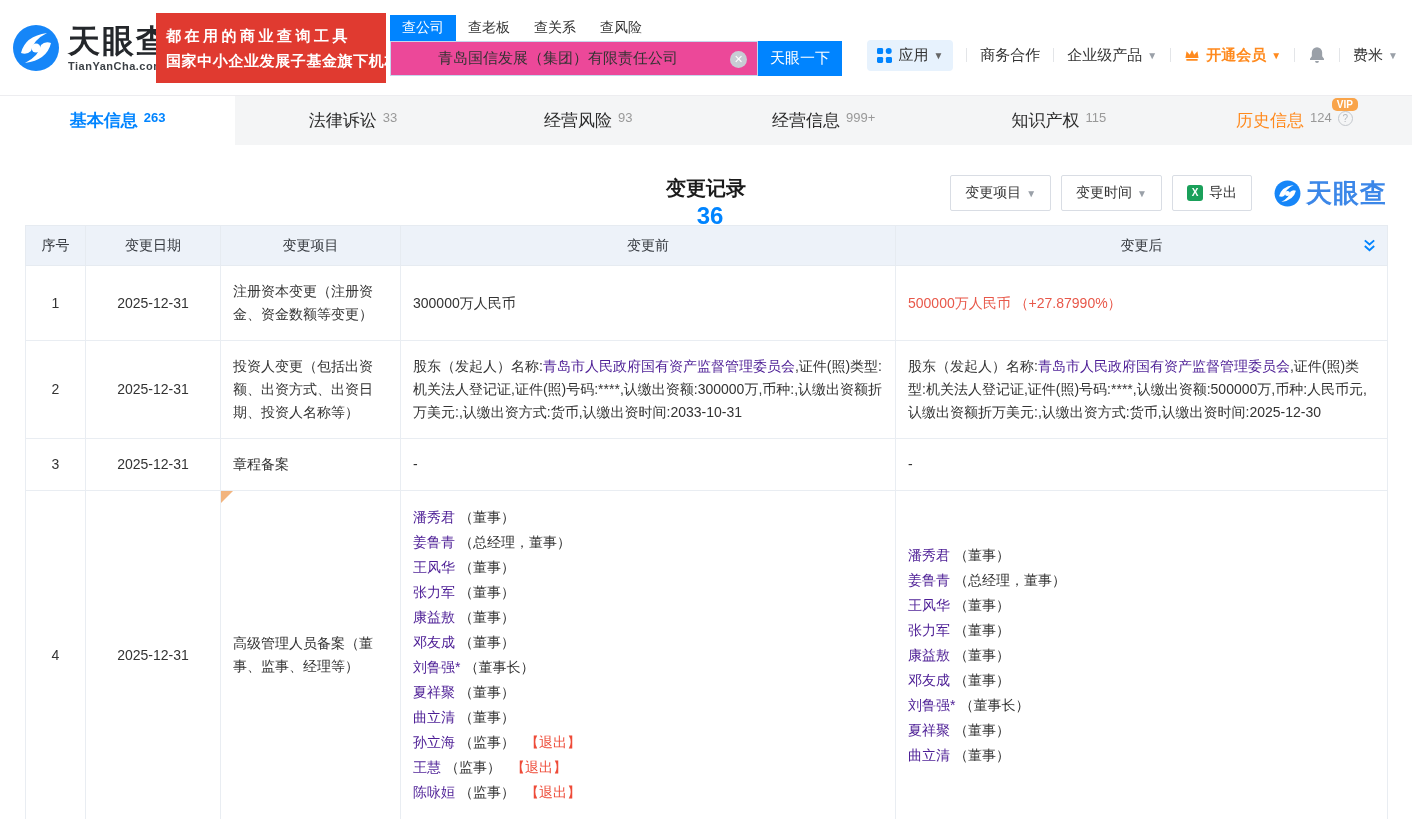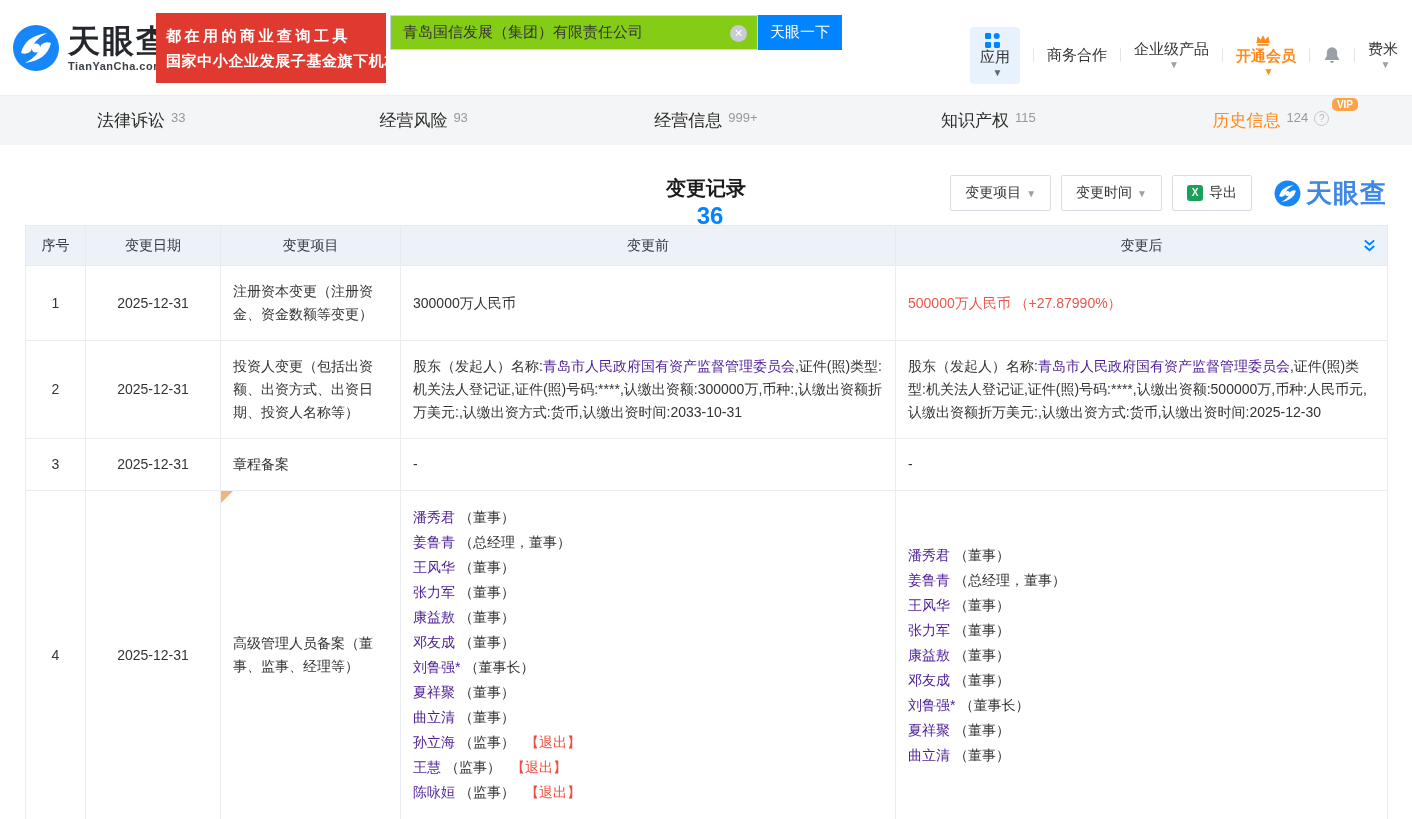--- a/index.html
+++ b/index.html
@@ -16,32 +16,32 @@
   .slogan-box { position:absolute; left:156px; top:13px; width:230px; height:70px; background:#e03a30;
     color:#fff; font-weight:bold; display:flex; flex-direction:column; justify-content:center; padding:0 10px; }
   .slogan-l1 { font-size:15px; letter-spacing:3.5px; line-height:25px; white-space:nowrap;}
   .slogan-l2 { font-size:15px; letter-spacing:0.6px; line-height:25px; white-space:nowrap;}
 
   .search-area { position:absolute; left:390px; top:15px; }
   .search-tabs { display:flex; align-items:center; height:26px; }
   .search-tab { font-size:14px; color:#333; padding:4px 12px; cursor:pointer; }
   .search-tab.active { background:#0084ff; color:#fff; }
   .search-row { display:flex; margin-top:0; }
-  .search-box { position:relative; width:368px; height:35px; border:1px solid #c6d6ec; background:#84cc16;
-    display:flex; align-items:center; }
+  .search-box { position:relative; width:368px; height:35px; border:1px solid #c6d6ec; background:#ec4899;
+    display:flex; align-items:center;padding-left:35px; }
   .search-input { border:none; outline:none; width:330px; height:100%; padding-left:12px; font-size:15px; color:#333;
     font-family:inherit; background:transparent;}
   .clear-icon { position:absolute; right:10px; top:9px; width:17px; height:17px; border-radius:50%;
     background:#c8ccd4; color:#fff; font-size:11px; line-height:17px; text-align:center; cursor:pointer;}
   .search-btn { width:84px; height:35px; background:#0084ff; color:#fff; font-size:15px; border:none;
     cursor:pointer; font-family:inherit; }
 
   .top-nav { position:absolute; right:14px; top:38px; height:34px; display:flex; align-items:center; font-size:15px; }
   .nav-sep { width:1px; height:14px; background:#e3e5e8; margin:0 13px; }
-  .nav-item { display:flex; align-items:center; cursor:pointer; color:#333;flex-direction:column; }
+  .nav-item { display:flex; align-items:center; cursor:pointer; color:#333; }
   .apps-pill { background:#e7f2fd; border-radius:4px; padding:6px 10px; }
   .caret { font-size:10px; color:#666; margin-left:5px; }
   .caret.light { color:#9aa0a8; }
   .caret.orange { color:#ff8a1e; }
   .vip-link { color:#ff8a1e; font-weight:bold; }
   .icon-gap { margin-right:6px; display:flex; align-items:center;}
 
   
   .page-tabs { display:flex; height:50px; background:#f4f5f6; border-top:1px solid #ededf0;}
   .page-tab { flex:1; display:flex; align-items:center; justify-content:center; cursor:pointer;
@@ -108,20 +108,26 @@
       <div class="logo-domain">TianYanCha.com</div>
     </div>
   </div>
 
   <div class="slogan-box">
     <div class="slogan-l1">都在用的商业查询工具</div>
     <div class="slogan-l2">国家中小企业发展子基金旗下机构</div>
   </div>
 
   <div class="search-area">
+    <div class="search-tabs">
+        <span class="search-tab active">查公司</span>
+        <span class="search-tab">查老板</span>
+        <span class="search-tab">查关系</span>
+        <span class="search-tab">查风险</span>
+      </div>
     <div class="search-row">
       <div class="search-box">
         <input class="search-input" type="text" value="青岛国信发展（集团）有限责任公司" style="">
         <span class="clear-icon">✕</span>
       </div>
       <button class="search-btn">天眼一下</button>
     </div>
   </div>
 
   <div class="top-nav">
@@ -166,20 +172,26 @@
     </div>
     <span class="nav-sep"></span>
     <div class="nav-item">
       <span>费米</span>
       <span class="caret light">▼</span>
     </div>
   </div>
 </div>
 
 <div class="page-tabs">
+    <div class="page-tab active">
+
+    <span class="tab-label">基本信息</span>
+    <span class="tab-count">263</span>
+
+  </div>
     <div class="page-tab">
 
     <span class="tab-label">法律诉讼</span>
     <span class="tab-count">33</span>
 
   </div>
     <div class="page-tab">
 
     <span class="tab-label">经营风险</span>
     <span class="tab-count">93</span>

